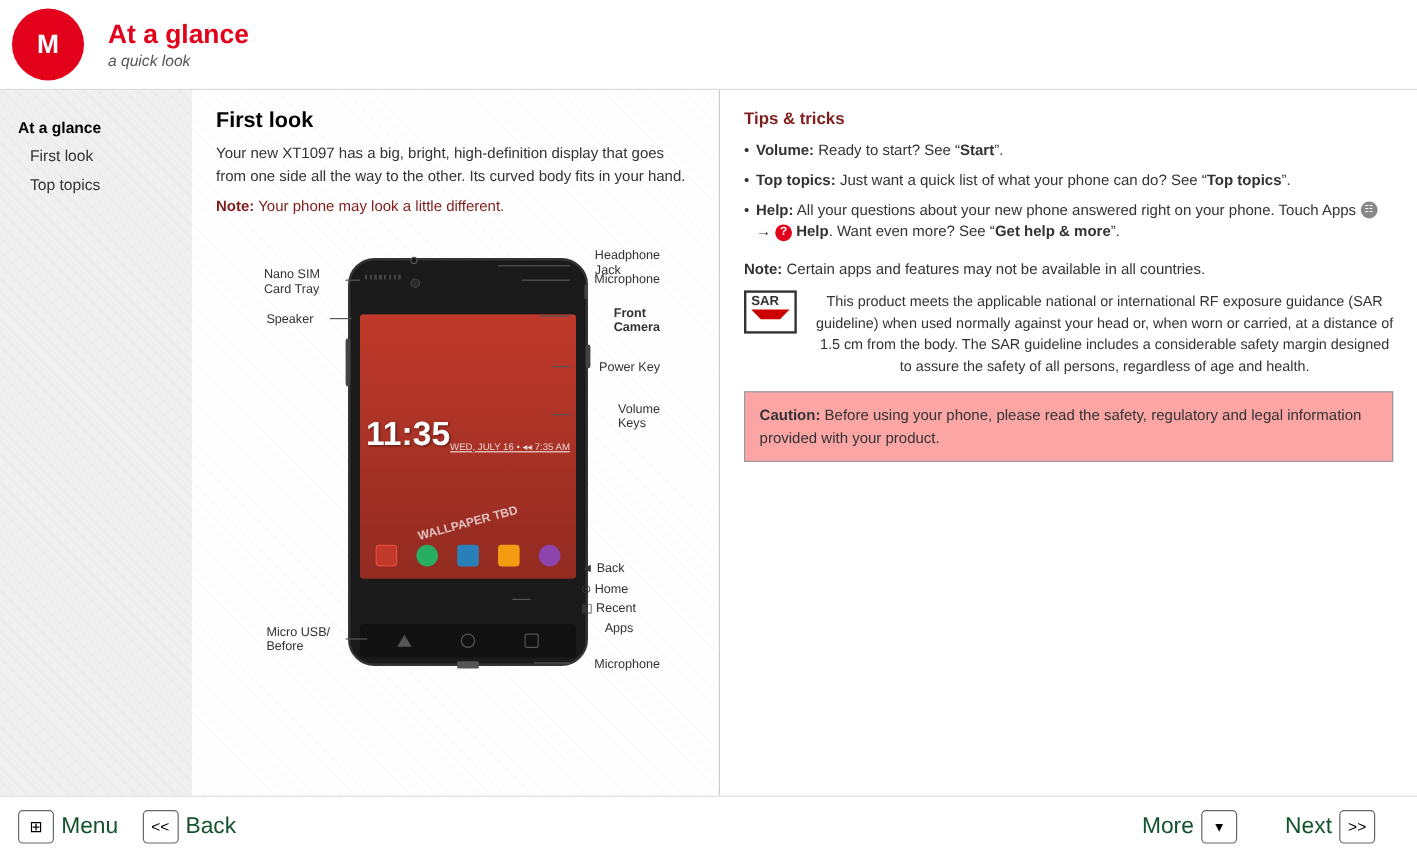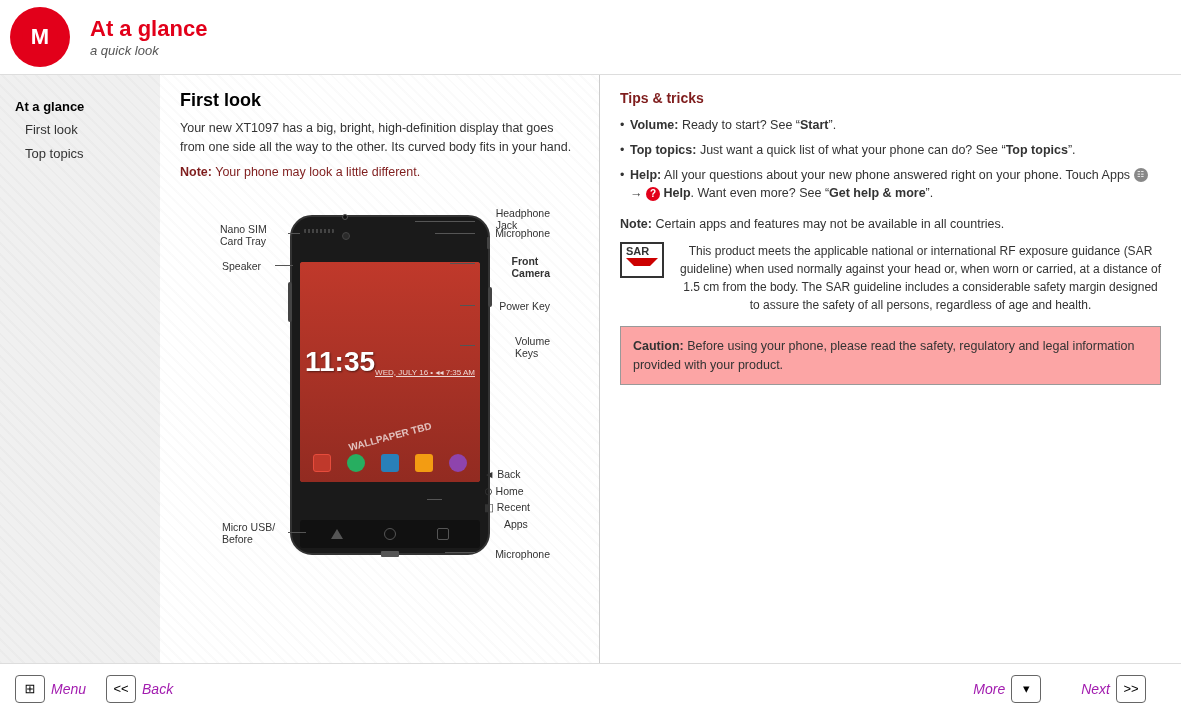--- a/index.html
+++ b/index.html
@@ -423,23 +423,22 @@
       width: 30px;
       height: 28px;
       border: 1.5px solid #666;
       border-radius: 4px;
       display: flex;
       align-items: center;
       justify-content: center;
       font-size: 13px;
     }
     .footer-btn-label {
-      font-size: 14px;
-      color: #a21caf;
-      font-style: italic;
+      font-size: 19px;
+      color: #14532d;
     }
     .footer-right {
       margin-left: auto;
       display: flex;
       align-items: center;
       gap: 20px;
     }
   </style>
 </head>
 <body>

